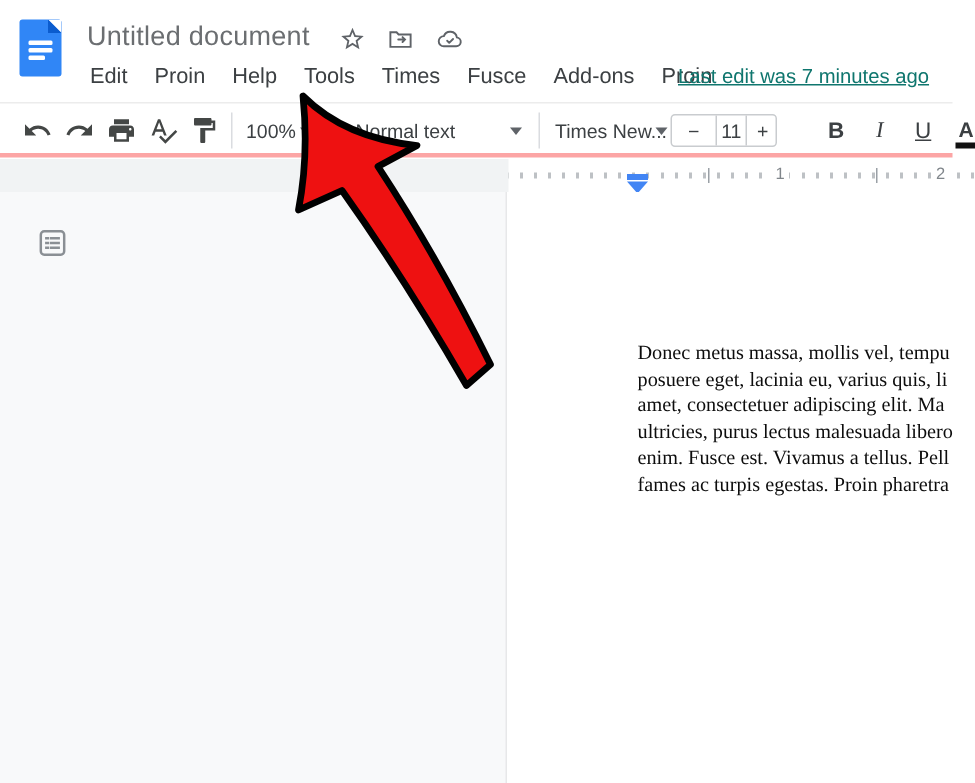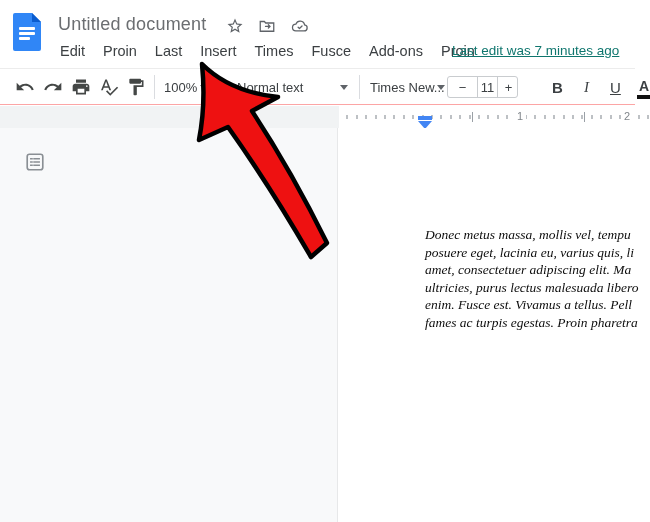--- a/index.html
+++ b/index.html
@@ -16,21 +16,21 @@
   .logo .l{position:absolute;left:6px;height:2.5px;background:#fff;border-radius:1px;}
   .doc-title{position:absolute;left:58px;top:14px;font-size:18px;color:#6b6e71;letter-spacing:.2px;}
   .hicon{position:absolute;top:17px;width:18px;height:18px;color:#5f6368;}
   .hicon svg{width:18px;height:18px;display:block;}
   .menubar{position:absolute;left:60px;top:43px;display:flex;gap:18px;font-size:14.5px;color:#3c4043;}
   .menubar span{cursor:default;}
   .lastedit{position:absolute;left:452px;top:43px;font-size:13.5px;color:#0f766e;text-decoration:underline;}
 
   
   .toolbar{position:absolute;left:0;top:68px;width:635px;height:37px;background:#fff;
-           border-top:1px solid #ececec;border-bottom:1px solid #fca5a5;box-sizing:border-box;}
+           border-top:1px solid #ececec;border-bottom:3px solid #fca5a5;box-sizing:border-box;}
   .ticon{position:absolute;top:8px;width:20px;height:20px;color:#444746;}
   .ticon svg{width:20px;height:20px;display:block;fill:currentColor;}
   .tdiv{position:absolute;top:6px;width:1px;height:24px;background:#dadce0;}
   .ttext{position:absolute;top:11px;font-size:13px;color:#3c4043;}
   .caret{position:absolute;width:0;height:0;border-left:4px solid transparent;
          border-right:4px solid transparent;border-top:5px solid #5f6368;top:16px;}
   .fsbox{position:absolute;left:447px;top:7px;width:71px;height:22px;border:1px solid #c9cccf;
          border-radius:3px;box-sizing:border-box;display:flex;}
   .fsbox .cell{flex:0 0 auto;display:flex;align-items:center;justify-content:center;
          font-size:13px;color:#3c4043;}
@@ -56,21 +56,21 @@
   .imarker .bar{position:absolute;left:0;top:0;width:14px;height:4px;background:#4285f4;}
   .imarker .tri{position:absolute;left:0;top:5px;width:0;height:0;
         border-left:7px solid transparent;border-right:7px solid transparent;border-top:8px solid #4285f4;}
 
   
   .content{position:absolute;left:0;top:128px;width:650px;height:394px;background:#fff;}
   .leftpanel{position:absolute;left:0;top:0;width:338px;height:394px;background:#f8f9fa;
              border-right:1px solid #e7e8e9;box-sizing:border-box;}
   .outline-btn{position:absolute;left:24px;top:23px;width:22px;height:22px;color:#8a8f94;}
   .outline-btn svg{width:22px;height:22px;display:block;}
-  .page{position:absolute;left:339px;top:0;width:311px;height:394px;background:#fff;overflow:hidden;font-style:italic;}
+  .page{position:absolute;left:339px;top:0;width:311px;height:394px;background:#fff;overflow:hidden;}
   .doc-text{position:absolute;left:86px;top:98px;width:400px;
             font-family:"Liberation Serif",serif;font-size:13.5px;color:#0d0d0d;}
   .doc-text div{white-space:nowrap;line-height:17.6px;}
 
   
   .arrow-overlay{position:absolute;left:0;top:0;width:650px;height:522px;pointer-events:none;z-index:50;}
 </style>
 </head>
 <body>
 
@@ -101,22 +101,22 @@
     <div class="hicon" style="left:291px;">
       <svg viewBox="0 0 24 24" fill="none" stroke="currentColor" stroke-width="1.7">
         <path d="M6.5 18.5h11a4 4 0 0 0 .6-7.96 6 6 0 0 0-11.56-1.1A4.5 4.5 0 0 0 6.5 18.5z"></path>
         <path d="M9.5 13.6l1.8 1.8 3.4-3.4" stroke-linecap="round" stroke-linejoin="round"></path>
       </svg>
     </div>
 
     <div class="menubar">
       <span>Edit</span>
       <span>Proin</span>
-      <span>Last</span>
-      <span>Insert</span>
+      <span>Help</span>
+      <span>Tools</span>
       <span>Times</span>
       <span>Fusce</span>
       <span>Add-ons</span>
       <span>Proin</span>
     </div>
 
     <div class="lastedit">Last edit was 7 minutes ago</div>
   </div>
 
   <div class="toolbar">

